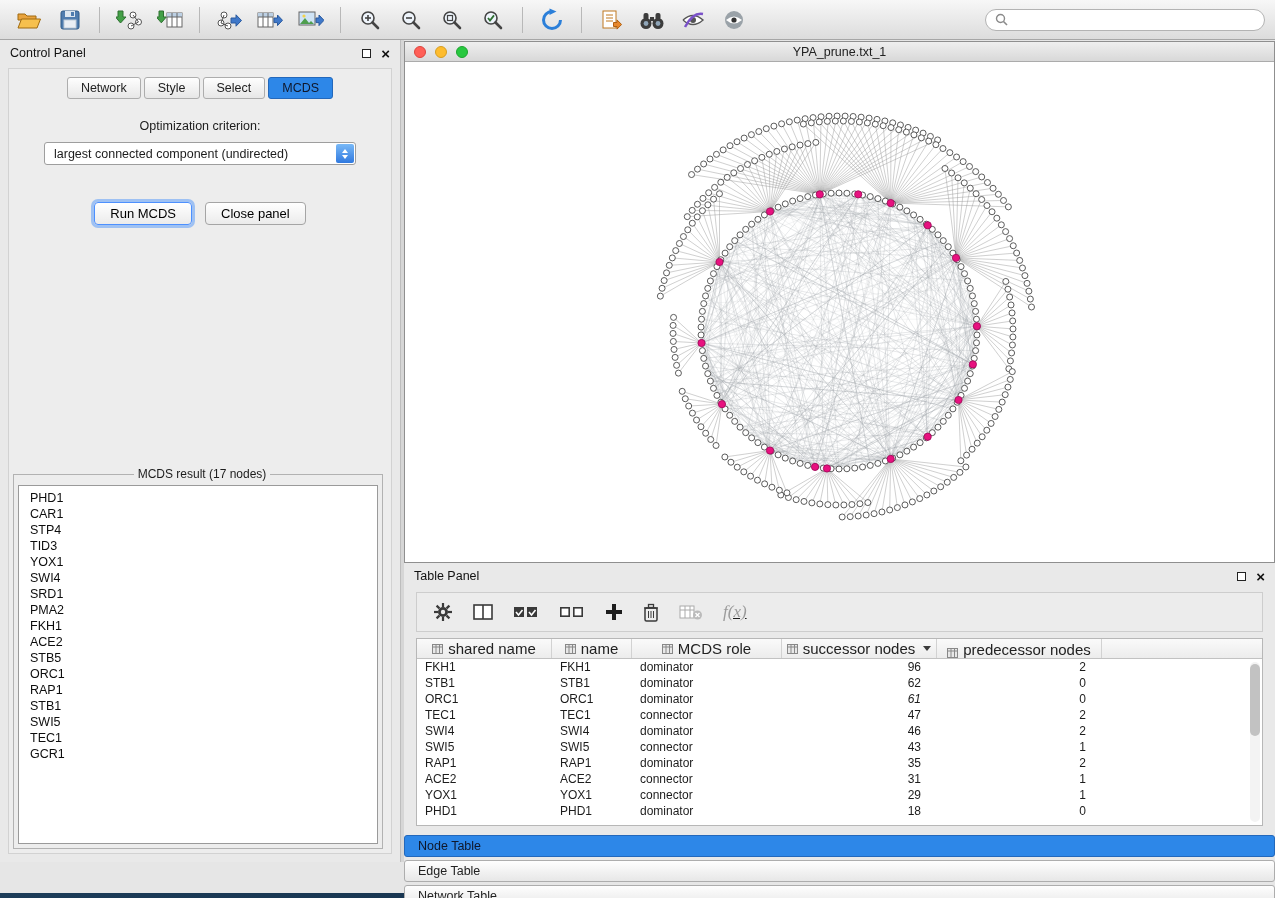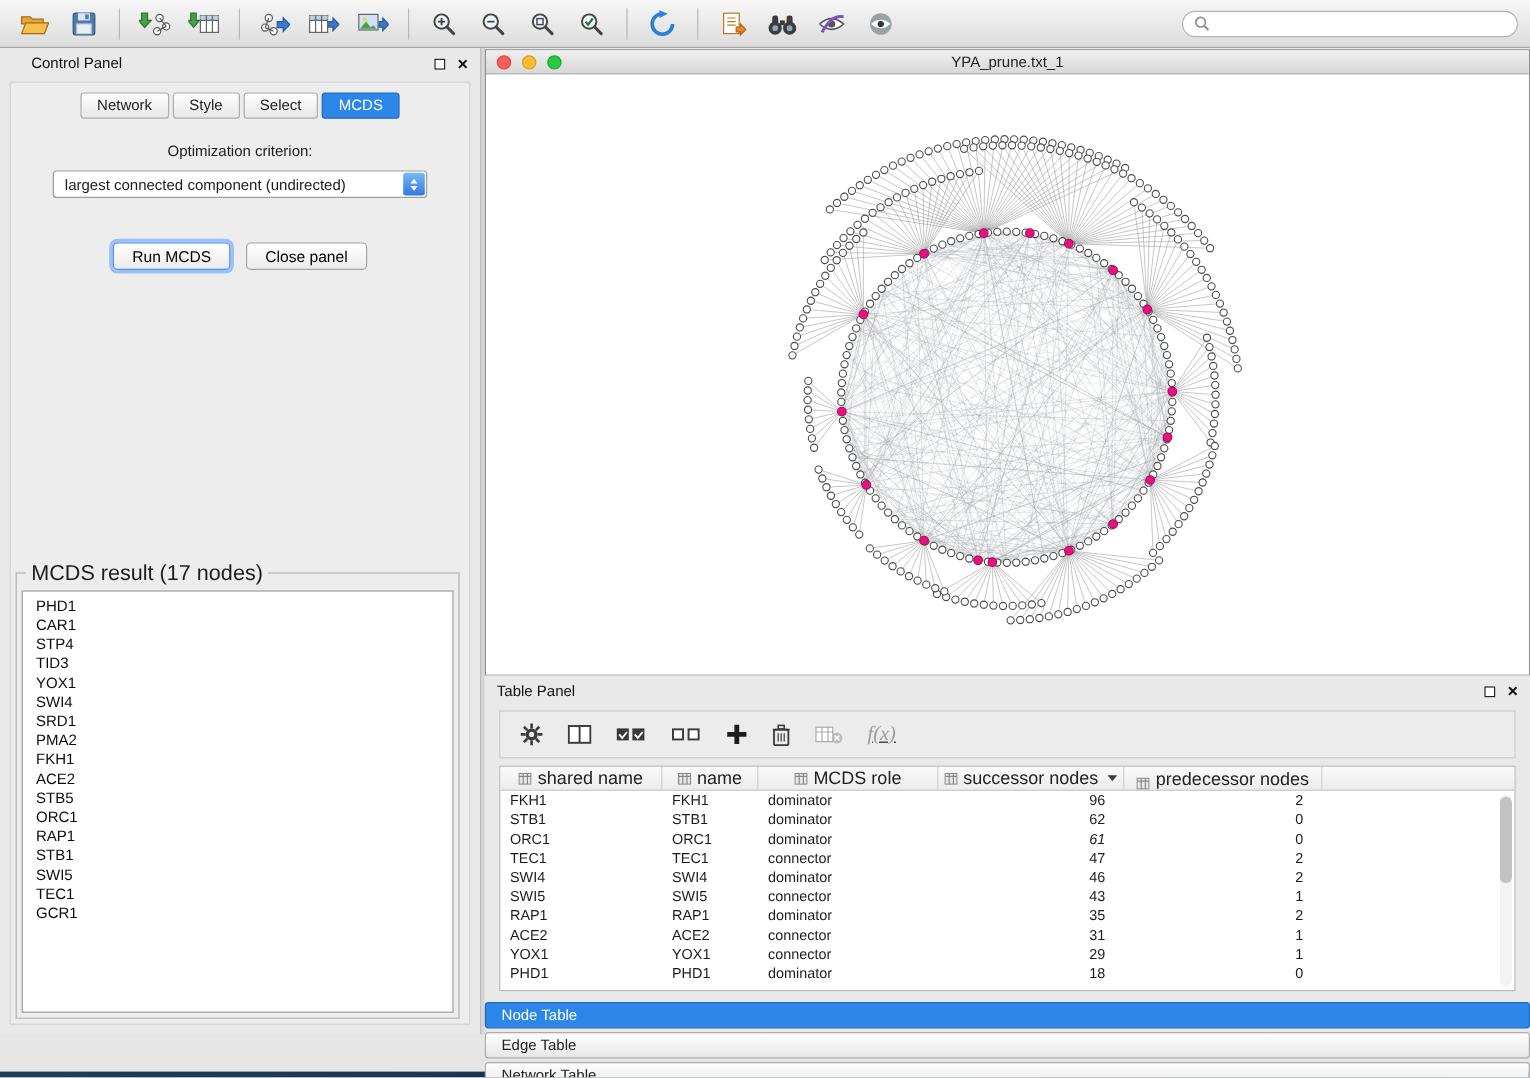--- a/index.html
+++ b/index.html
@@ -8,39 +8,39 @@
   .app { position:absolute; left:0; top:0; width:1275px; height:893px; background:#e6e6e6; }
 
   
   .toolbar { position:absolute; left:0; top:0; right:0; height:40px; background:linear-gradient(#f7f7f7,#dcdcdc); border-bottom:1px solid #a6a6a6; display:flex; align-items:center; padding:0 10px; gap:3px; }
   .tbtn { width:38px; height:30px; display:flex; align-items:center; justify-content:center; border-radius:4px; cursor:default; }
   .tsep { width:1px; height:26px; background:#b8b8b8; margin:0 7px; }
   .search { margin-left:auto; width:280px; height:22px; background:#fff; border:1px solid #b3b3b3; border-radius:12px; display:flex; align-items:center; padding:0 9px; gap:6px; }
   .search input { border:none; outline:none; flex:1; font-size:12px; font-family:"Liberation Sans",sans-serif; background:transparent; }
 
   
-  .cpanel { position:absolute; left:0; top:40px; width:400px; height:822px; background:#e9e9e9;padding-left:16px; }
+  .cpanel { position:absolute; left:0; top:40px; width:400px; height:822px; background:#e9e9e9; }
   .phead { height:26px; display:flex; align-items:center; padding:0 10px; font-size:12.5px; color:#111; }
   .phead-icons { margin-left:auto; display:flex; align-items:center; gap:10px; }
   .float-ico { width:9px; height:9px; border:1.5px solid #222; background:#fff; }
   .close-ico { font-size:15px; font-weight:bold; color:#111; line-height:1; }
   .cbody { position:absolute; left:8px; right:8px; top:28px; bottom:8px; background:#ededed; border:1px solid #d2d2d2; }
   .tabs { display:flex; justify-content:center; gap:3px; margin-top:8px; }
   .tab { font-size:12.5px; padding:3px 13px; border:1px solid #adadad; background:linear-gradient(#fefefe,#e7e7e7); border-radius:3px; color:#222; cursor:default; }
-  .tab.active { background:#2d87e8; border-color:#2368bb; color:#ffffff; }
+  .tab.active { background:#2d87e8; border-color:#2368bb; color:#0f172a; }
   .opt-label { text-align:center; margin-top:20px; font-size:12.5px; }
   .dropdown { margin:9px auto 0; width:312px; height:23px; background:#fff; border:1px solid #9e9e9e; border-radius:3px; display:flex; align-items:center; font-size:12.5px; padding-left:9px; position:relative; }
   .stepper { position:absolute; right:1px; top:1px; bottom:1px; width:18px; border-radius:2px; background:linear-gradient(#79b9f7,#3079df); display:flex; flex-direction:column; align-items:center; justify-content:center; gap:2px; }
   .tri-up { width:0; height:0; border-left:3.5px solid transparent; border-right:3.5px solid transparent; border-bottom:4px solid #fff; }
   .tri-dn { width:0; height:0; border-left:3.5px solid transparent; border-right:3.5px solid transparent; border-top:4px solid #fff; }
   .btnrow { display:flex; justify-content:center; gap:13px; margin-top:13px; }
   .btn { font-size:13px; padding:3px 15px; background:linear-gradient(#ffffff,#ebebeb); border:1px solid #a5a5a5; border-radius:4px; cursor:default;margin-top:24px; }
   .btn.focused { border-color:#4d90fe; box-shadow:0 0 0 3px rgba(80,150,250,0.5); }
   .result-fs { position:absolute; left:4px; right:8px; top:398px; bottom:4px; border:1px solid #b2b2b2; padding:4px; background:#ededed; }
-  .result-fs legend { font-size:18px; padding:0 4px; margin-left:4px; }
+  .result-fs legend { font-size:12px; padding:0 4px; margin-left:4px;text-align:center; }
   .listbox { background:#fff; border:1px solid #9a9a9a; width:100%; height:100%; overflow:hidden; padding:4px 0; }
   .listbox .li { font-size:12.5px; line-height:16px; padding:0 11px; color:#0d0d0d; cursor:default; }
 
   .vsplit { position:absolute; left:400px; top:40px; width:4px; height:822px; background:#d6d6d6; border-left:1px solid #bdbdbd; }
 
   
   .netwin { position:absolute; left:404px; top:41px; width:871px; height:522px; background:#fff; border:1px solid #8f8f8f; }
   .nettitle { height:20px; background:linear-gradient(#efefef,#d8d8d8); border-bottom:1px solid #ababab; position:relative; display:flex; align-items:center; justify-content:center; font-size:12.5px; color:#222; }
   .lights { position:absolute; left:9px; top:4px; display:flex; gap:9px; }
   .light { width:12px; height:12px; border-radius:50%; }

